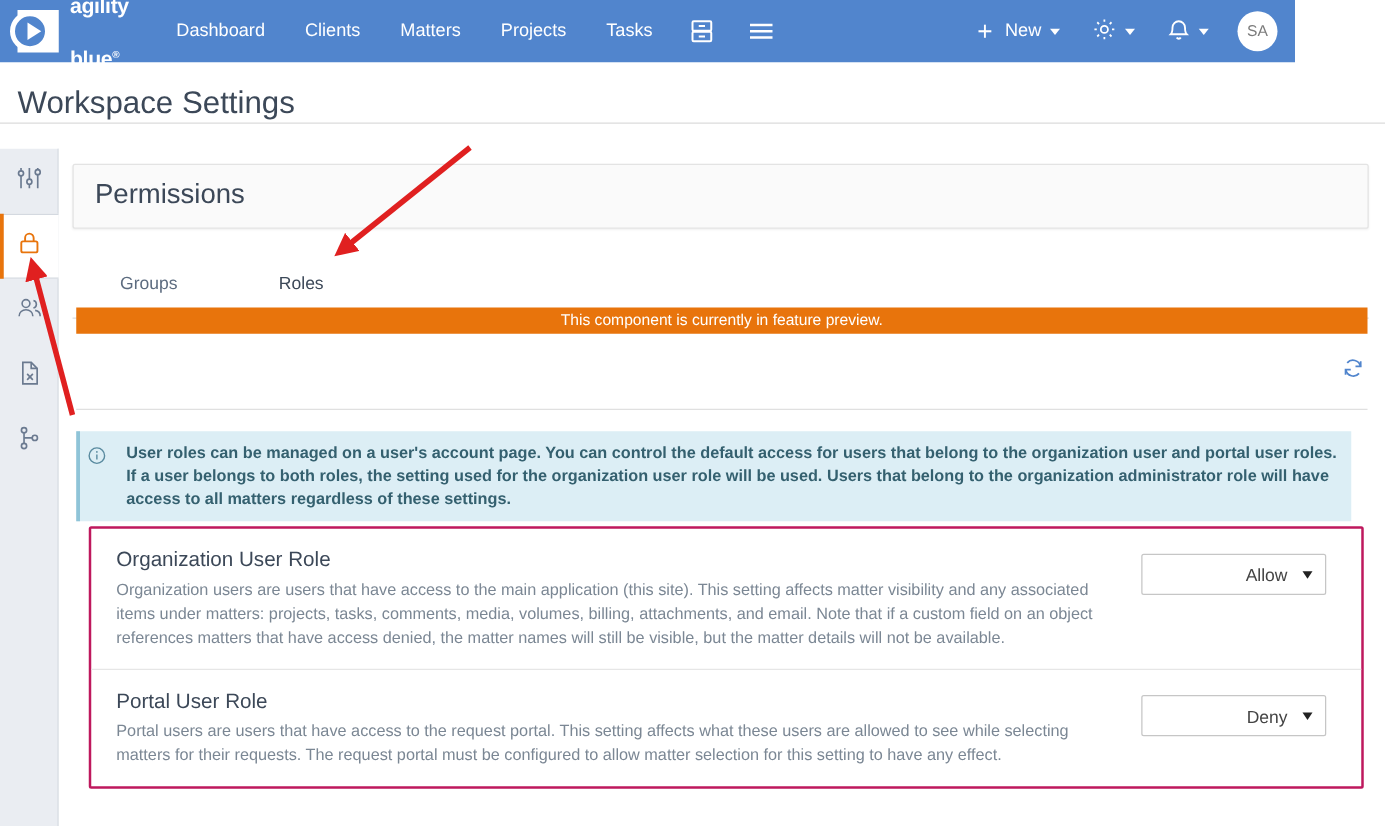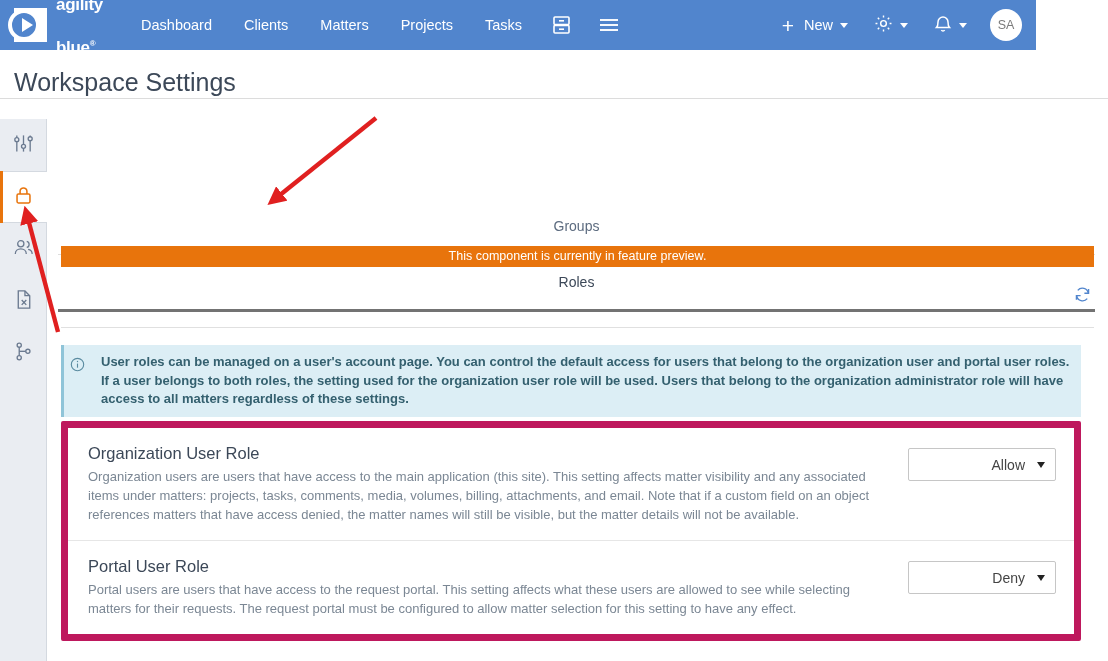--- a/index.html
+++ b/index.html
@@ -160,21 +160,20 @@
     margin: 0; padding: 0;
     position: absolute; left: 17px; top: 10px;
     font-size: 22px; font-weight: normal; color: #3c4858;
   }
 
   #tabs {
     position: absolute; left: 11px; top: 80px;
     width: 1037px; height: 56px;
     border-bottom: 1px solid #dddddd;
     display: flex;
-    flex-direction: column;
   }
   .tab {
     min-width: 122px;
     text-align: center;
     font-size: 14px;
     color: #5c6b7f;
     line-height: 54px;
     cursor: pointer;
     border-bottom: 3px solid transparent;
     margin-bottom: -1px;
@@ -221,23 +220,23 @@
     position: absolute; left: -25px; top: 7px;
     color: #5a8ba0;
   }
   #info-text {
     font-size: 13px; color: #34606f;
     line-height: 18.5px;
     padding-left: 11px;
   }
 
   #cards {
-    position: absolute; left: 14px; top: 302px;
+    position: absolute; left: 24px; top: 302px;
     width: 1020px;
-    border: 7px solid #be185d;
+    border: 2px solid #be185d;
     border-radius: 2px;
     background: #ffffff;
   }
   .card {
     display: flex;
     padding: 16px 18px 16px 20px;
   }
   .card + .card { border-top: 1px solid #e6e6e6; }
   .card-body { flex: 1 1 auto; padding-right: 16px; max-width: 820px; }
   .card-title {
@@ -407,20 +406,23 @@
         <circle cx="14.6" cy="10.8" r="2.2"></circle>
         <path d="M5.5 6.5v8.9"></path>
         <path d="M5.5 10.8h6.9"></path>
       </svg>
     </span>
   </div>
 </div>
 
 <div id="content">
 
+  <div id="panel-header">
+    <h2>Permissions</h2>
+  </div>
 
   <div id="tabs">
     <div class="tab">Groups</div>
     <div class="tab active">Roles</div>
   </div>
 
   <div id="preview-banner">This component is currently in feature preview.</div>
 
   <div id="section-head">
     <div id="refresh-btn">

